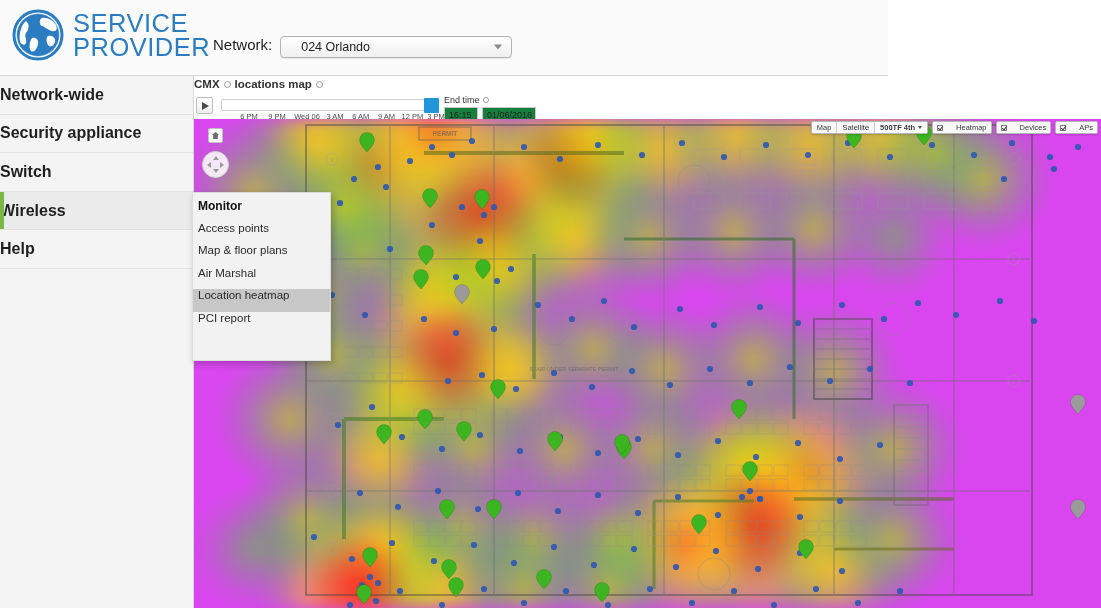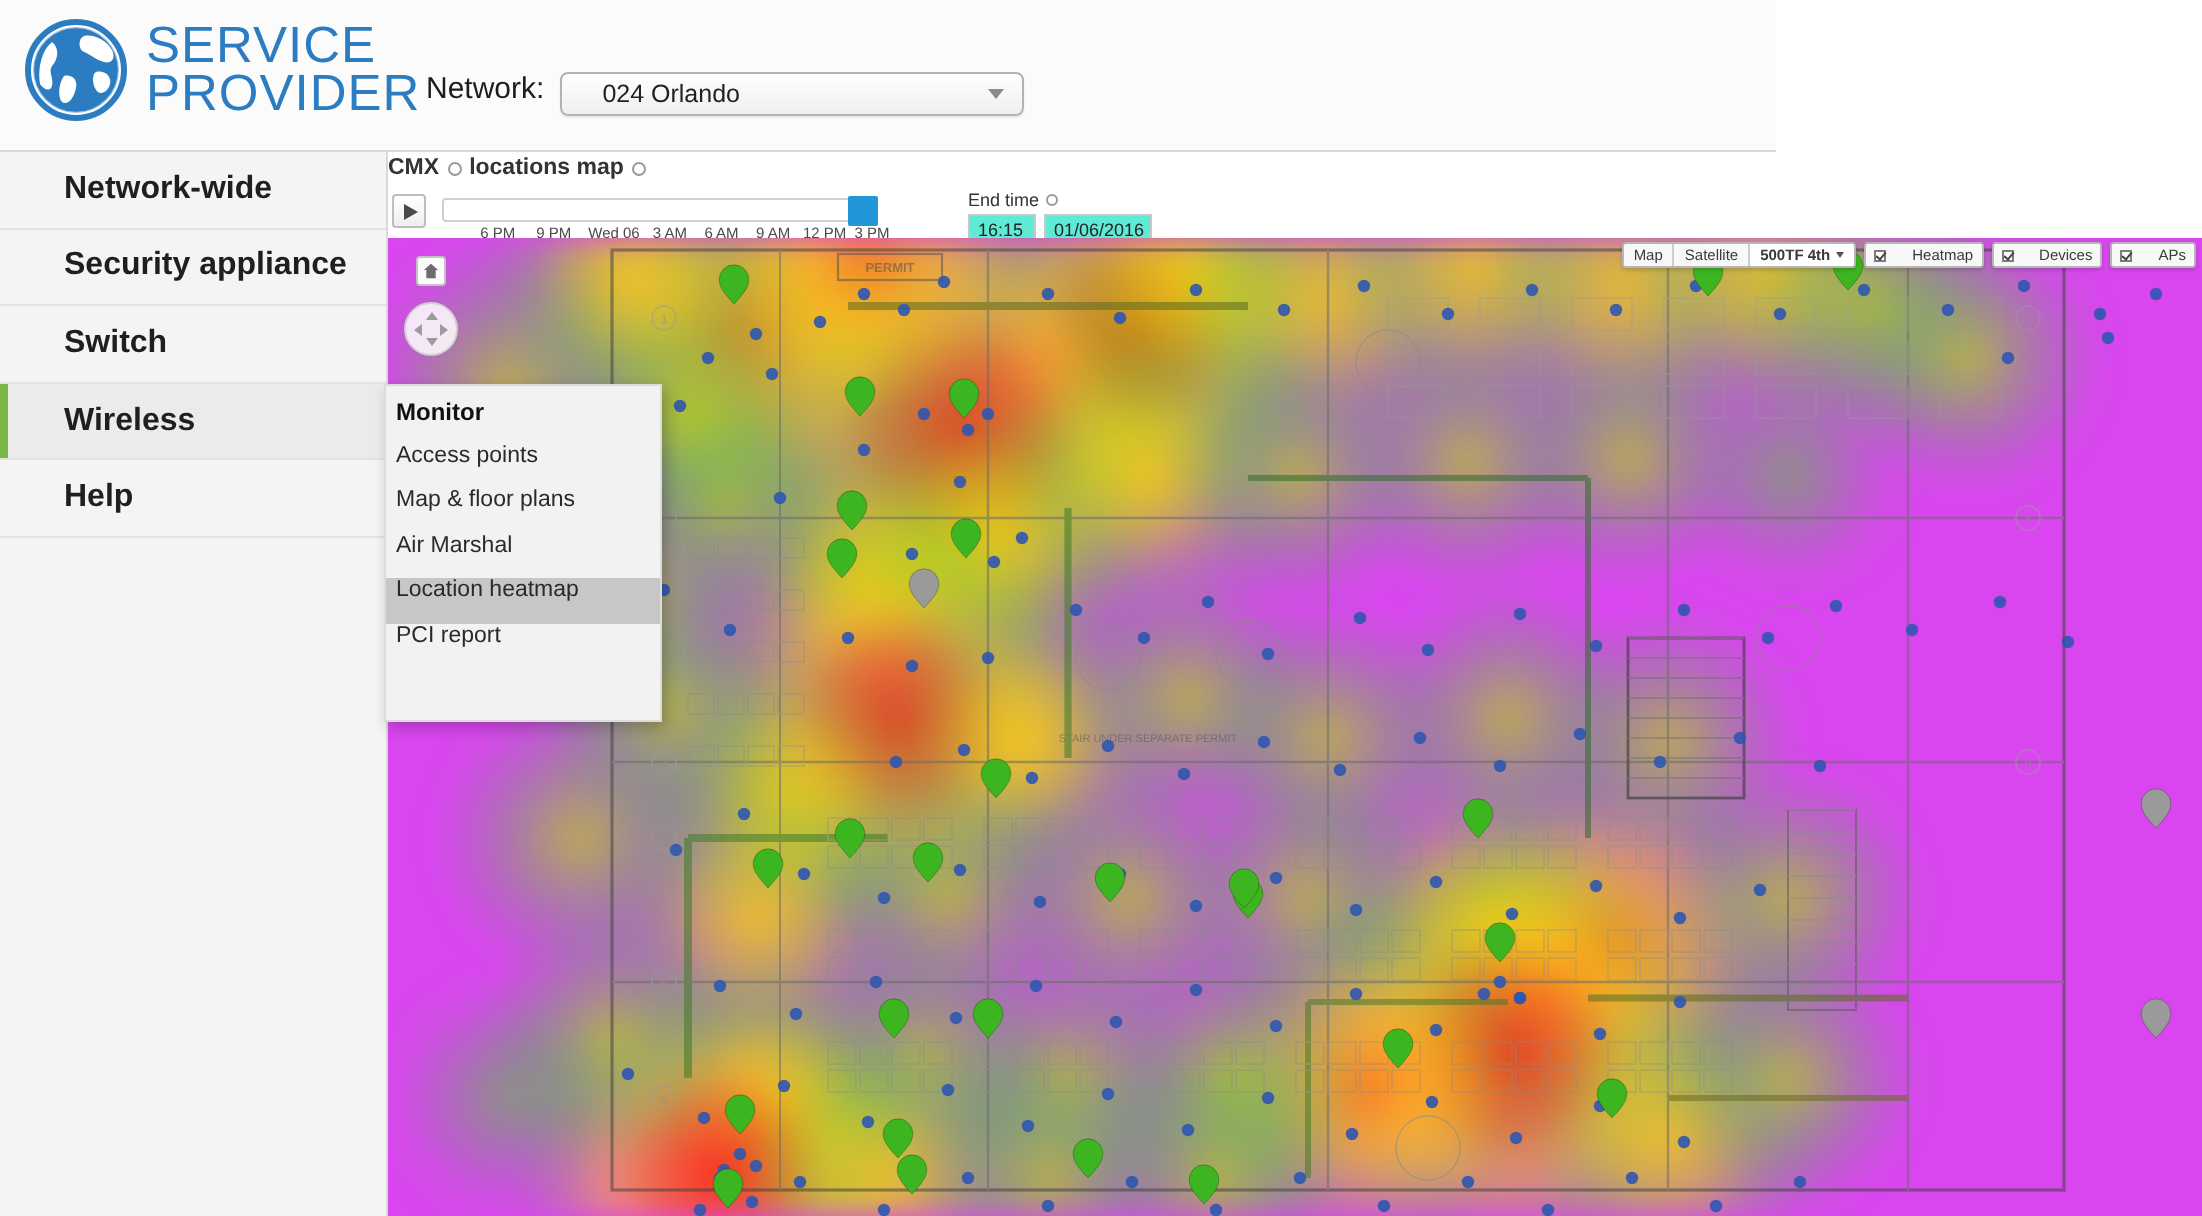--- a/index.html
+++ b/index.html
@@ -63,21 +63,21 @@
     position: absolute; left: 0; top: 76px;
     width: 194px; height: 532px;
     background: #f4f4f4;
     border-right: 1px solid #d8d8d8;
     z-index: 25;
   }
   .nav-item {
     position: relative;
     height: 38.6px;
     display: flex; align-items: center;
-    padding-left: 32px;
+    padding-left: 0;
     border-bottom: 1px solid #e2e2e2;
     font-size: 16px; font-weight: bold;
     color: #1f1f1f;
     cursor: pointer;
     background: #f4f4f4;
   }
   .nav-item.active { background: #ebebeb; }
   .nav-item.active::before {
     content: ""; position: absolute;
     left: 0; top: 0; bottom: 0; width: 4px;
@@ -136,31 +136,31 @@
   #ticks {
     position: relative;
     height: 12px; margin-top: 1px;
   }
   #ticks span {
     position: absolute; top: 0;
     font-size: 7.5px; color: #4a4a4a;
     transform: translateX(-50%);
     white-space: nowrap;
   }
-  #endtime { margin-top: 0px; margin-left: 40px; }
+  #endtime { margin-top: 0px; }
   #endtime .lbl {
     font-size: 9px; color: #333;
     display: flex; align-items: center; gap: 3px;
     margin-bottom: 2px;
   }
   #endtime .lbl .crumb-gear { width: 6px; height: 6px; border-width: 1.4px; }
   #endtime .fields { display: flex; gap: 4px; }
   .tfield {
     border: 1px solid #c8c8c8;
-    background: #5eead4;
+    background: #15803d;
     height: 15px;
     font-size: 9px; color: #222;
     display: flex; align-items: center;
     padding: 0 4px;
   }
 
   
   #map {
     position: absolute; left: 0; top: 43px;
     width: 907px; height: 593px;

